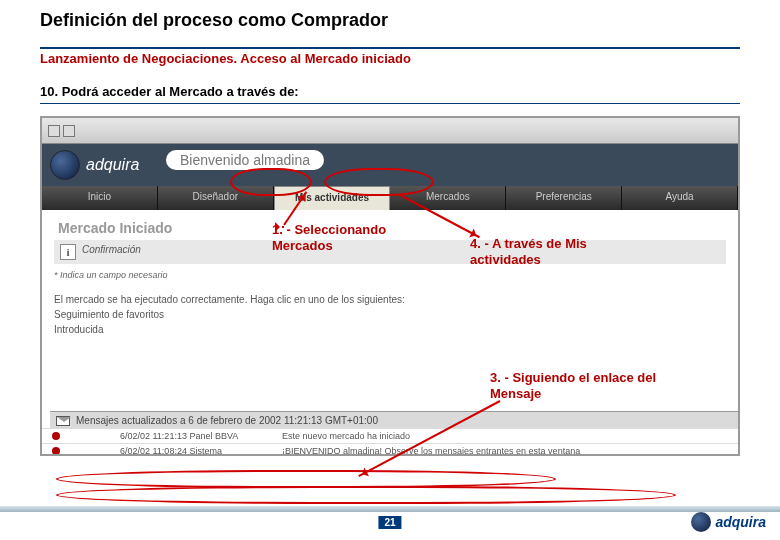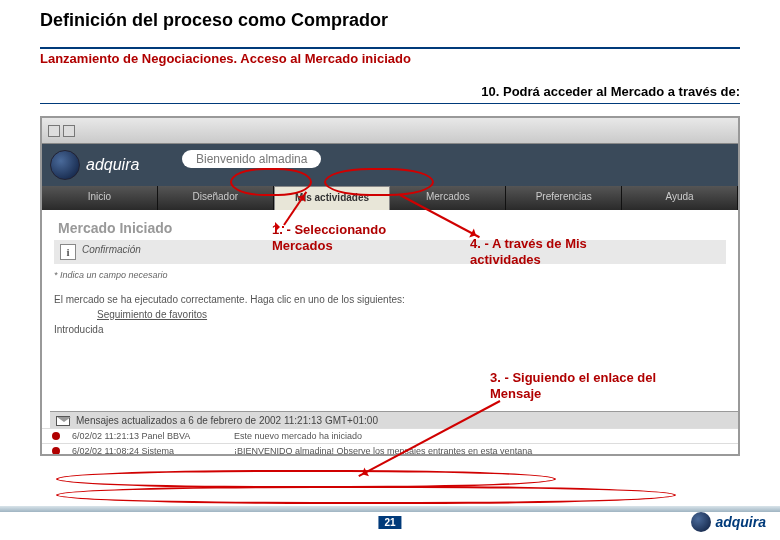--- a/index.html
+++ b/index.html
@@ -26,21 +26,20 @@
     color: #b00000;
     margin-top: 2px;
   }
   .step-line {
     font-size: 13px;
     font-weight: bold;
     color: #000;
     margin-top: 18px;
     border-bottom: 1px solid #003a7a;
     padding-bottom: 4px;
-    text-align: right;
   }
   .browser-frame {
     margin-top: 12px;
     border: 2px solid #999;
     background: #b8b8b8;
     height: 340px;
     position: relative;
     overflow: hidden;
   }
   .browser-header {
@@ -60,23 +59,23 @@
     position: relative;
   }
   .logo-wrap { display: flex; align-items: center; padding-left: 8px; }
   .logo-ball {
     width: 30px; height: 30px; border-radius: 50%;
     background: radial-gradient(circle at 35% 35%, #4a6a9a, #0a1a3a);
     border: 1px solid #223;
   }
   .logo-text { color: #fff; font-size: 16px; font-style: italic; margin-left: 6px; }
   .welcome-bar {
-    position: absolute; left: 140px; top: 6px;
+    position: absolute; left: 124px; top: 6px;
     background: #fff; border-radius: 10px;
-    font-size: 12px; color: #777;
+    font-size: 14px; color: #777;
     padding: 2px 14px;
   }
   .nav-bar {
     height: 24px;
     background: linear-gradient(#555, #2a2a2a);
     display: flex;
     align-items: stretch;
     font-size: 10px;
     color: #ccc;
   }
@@ -105,40 +104,40 @@
     font-size: 10px; color: #555;
     gap: 6px;
   }
   .info-icon {
     width: 16px; height: 16px; border: 1px solid #888; background: #fff;
     display: flex; align-items: center; justify-content: center;
     font-weight: bold; font-family: Georgia, serif; font-size: 11px;
   }
   .req-note { font-size: 9px; color: #666; font-style: italic; margin-top: 6px; }
   .bodytext { font-size: 10px; color: #555; margin-top: 12px; line-height: 1.5; }
-  .link-like { text-decoration: underline; color: #555; margin-left: 43px; }
+  .link-like { color: #555; }
   .msg-strip {
     position: absolute; left: 8px; right: 0; bottom: 28px;
     background: #dadada;
     font-size: 10px; color: #444;
     padding: 3px 6px;
     display: flex; align-items: center; gap: 6px;
     border-top: 1px solid #999;
     border-bottom: 1px solid #999;
   }
   .env-icon { width: 14px; height: 10px; border: 1px solid #555; background: #fff; position: relative; }
   .env-icon::after { content:""; position:absolute; left:0; right:0; top:0; border-left:7px solid transparent; border-right:7px solid transparent; border-top:5px solid #999; }
   .msg-rows {
     position: absolute; left: 0; right: 0; bottom: 0;
     background: #fff;
     font-size: 9px; color: #555;
   }
   .msg-row { display:flex; gap:12px; padding:2px 10px; border-top:1px solid #ddd; align-items:center; }
   .bullet-r { width: 8px; height: 8px; border-radius: 50%; background: #b00000; flex: none; }
-  .col-a { width: 150px; }
+  .col-a { width: 150px; margin-left: 48px; }
   .col-b { flex: 1; }
   .circled-red {
     position: absolute; border: 2px solid #d00000; border-radius: 50% / 60%;
     pointer-events: none;
   }
   .anno {
     position: absolute;
     font-size: 13px; font-weight: bold; color: #b00000;
     line-height: 1.2;
     background: transparent;

